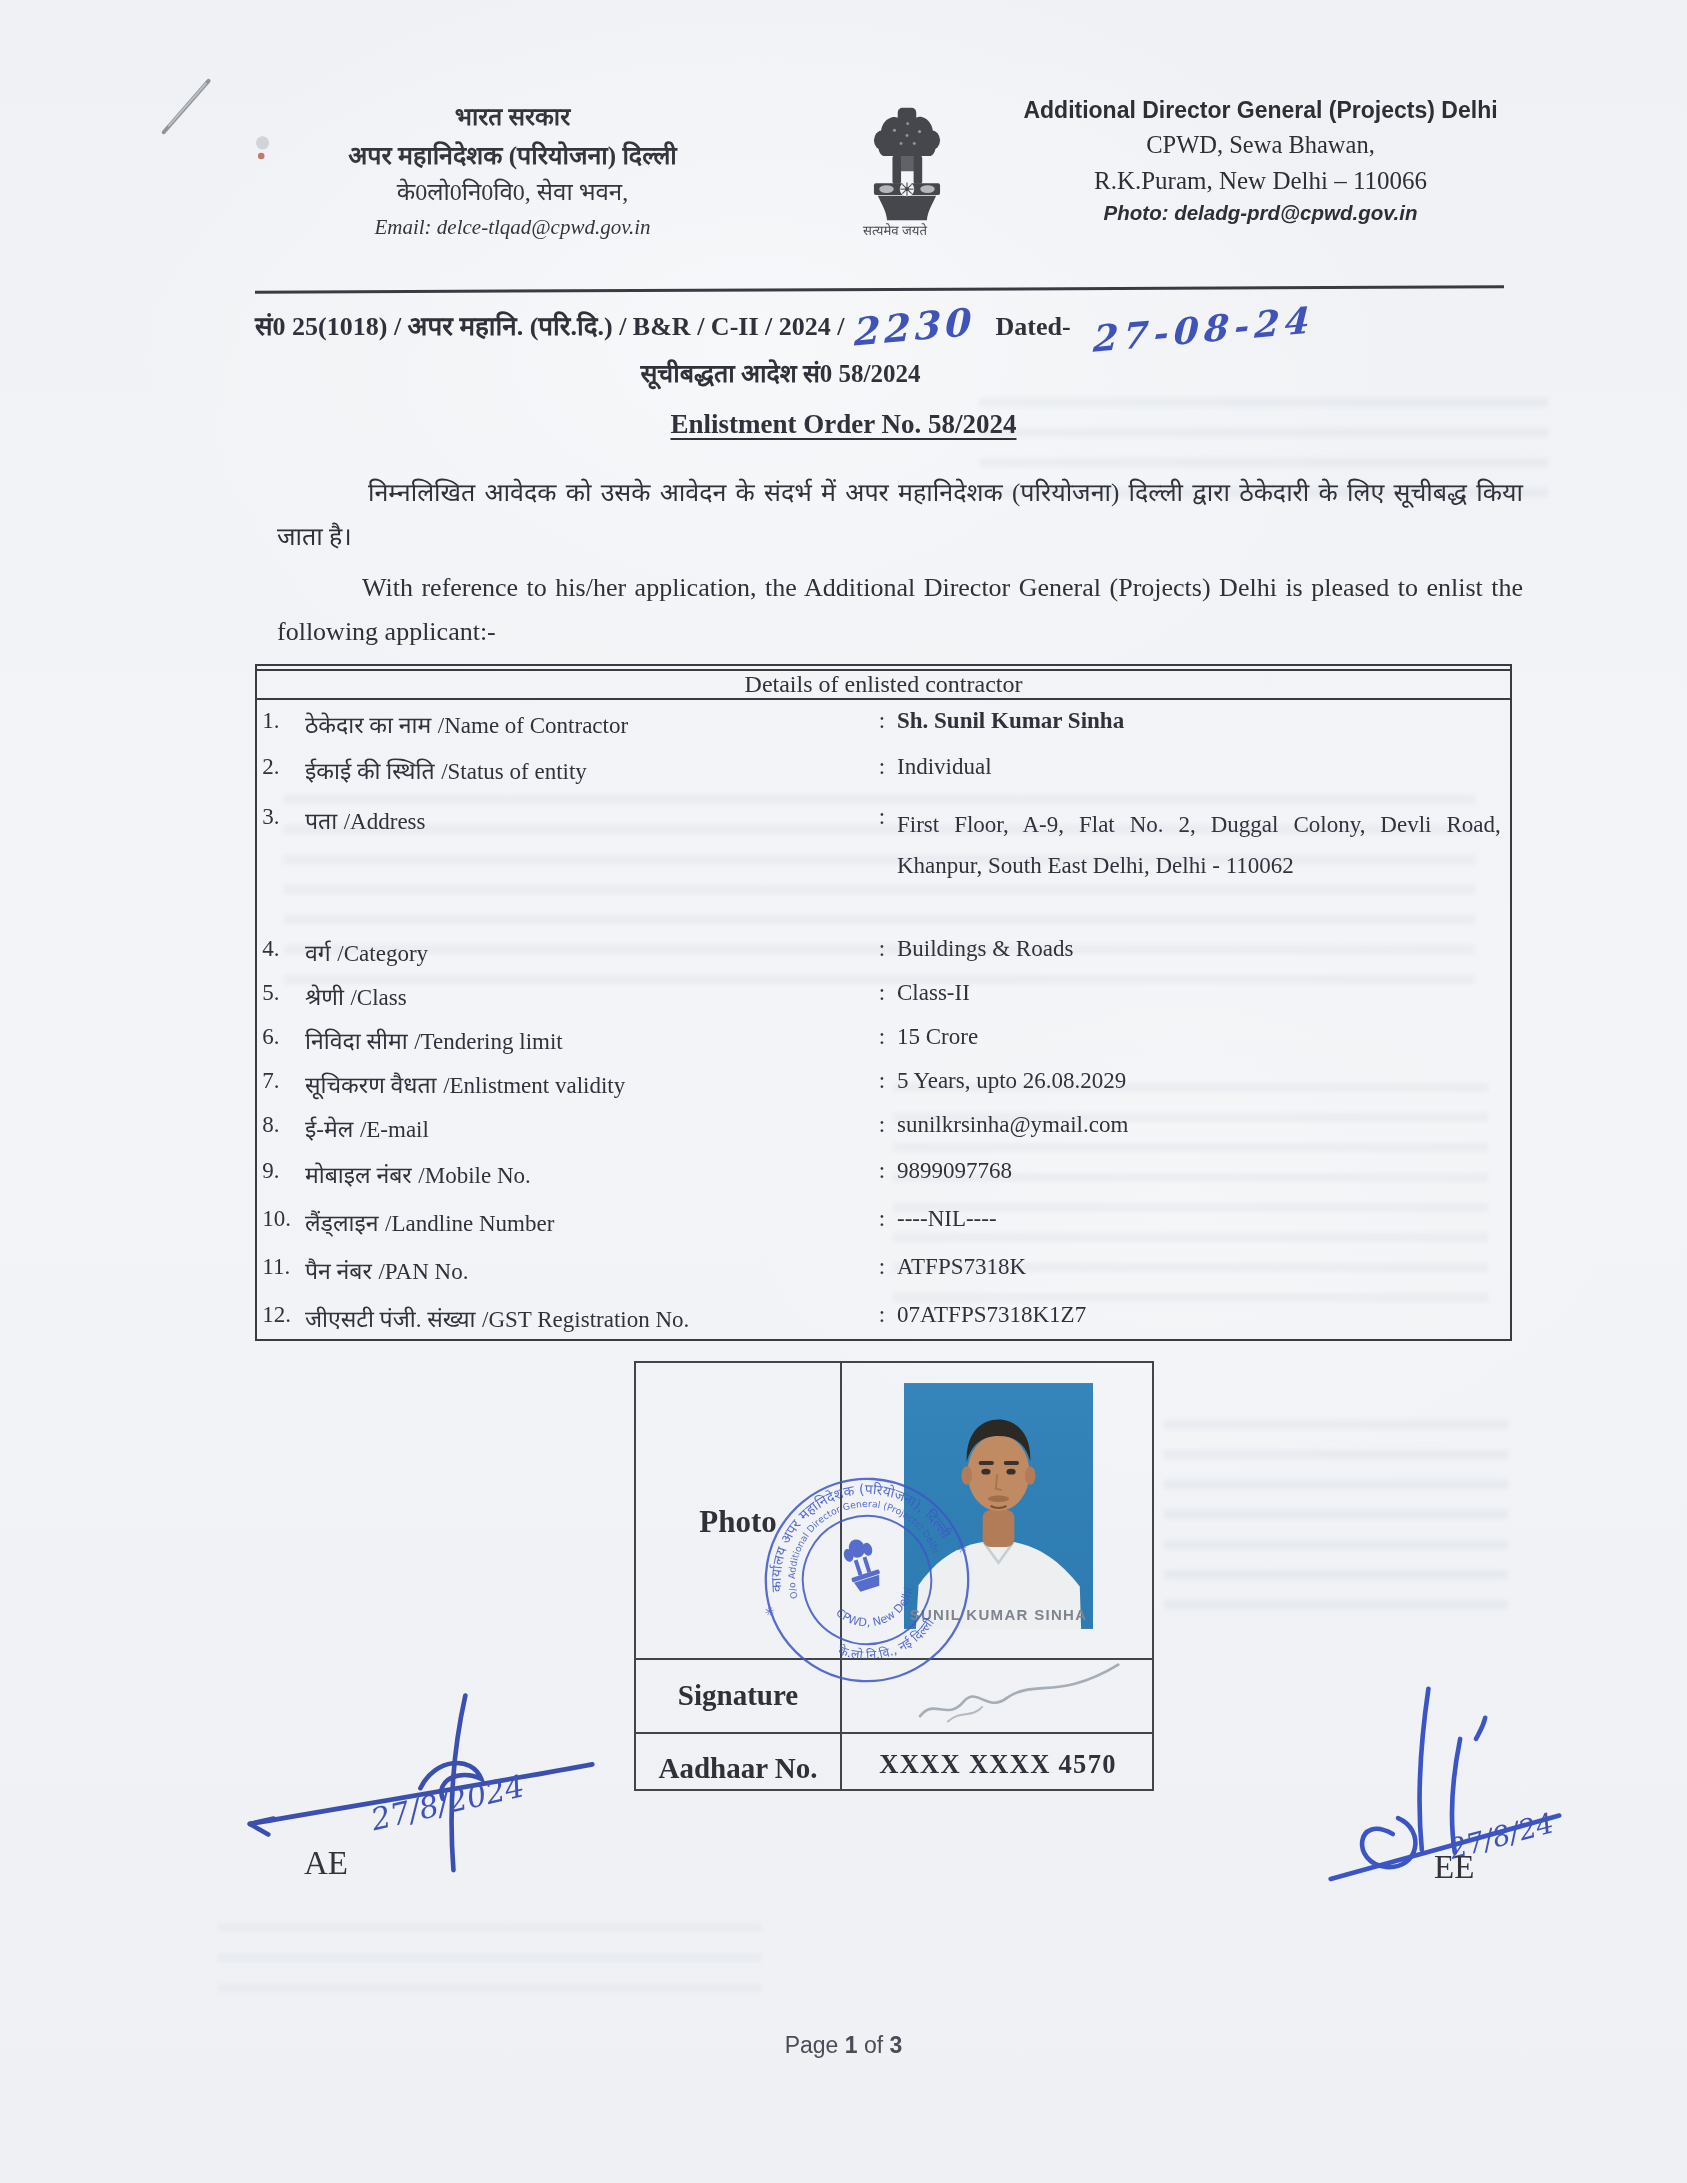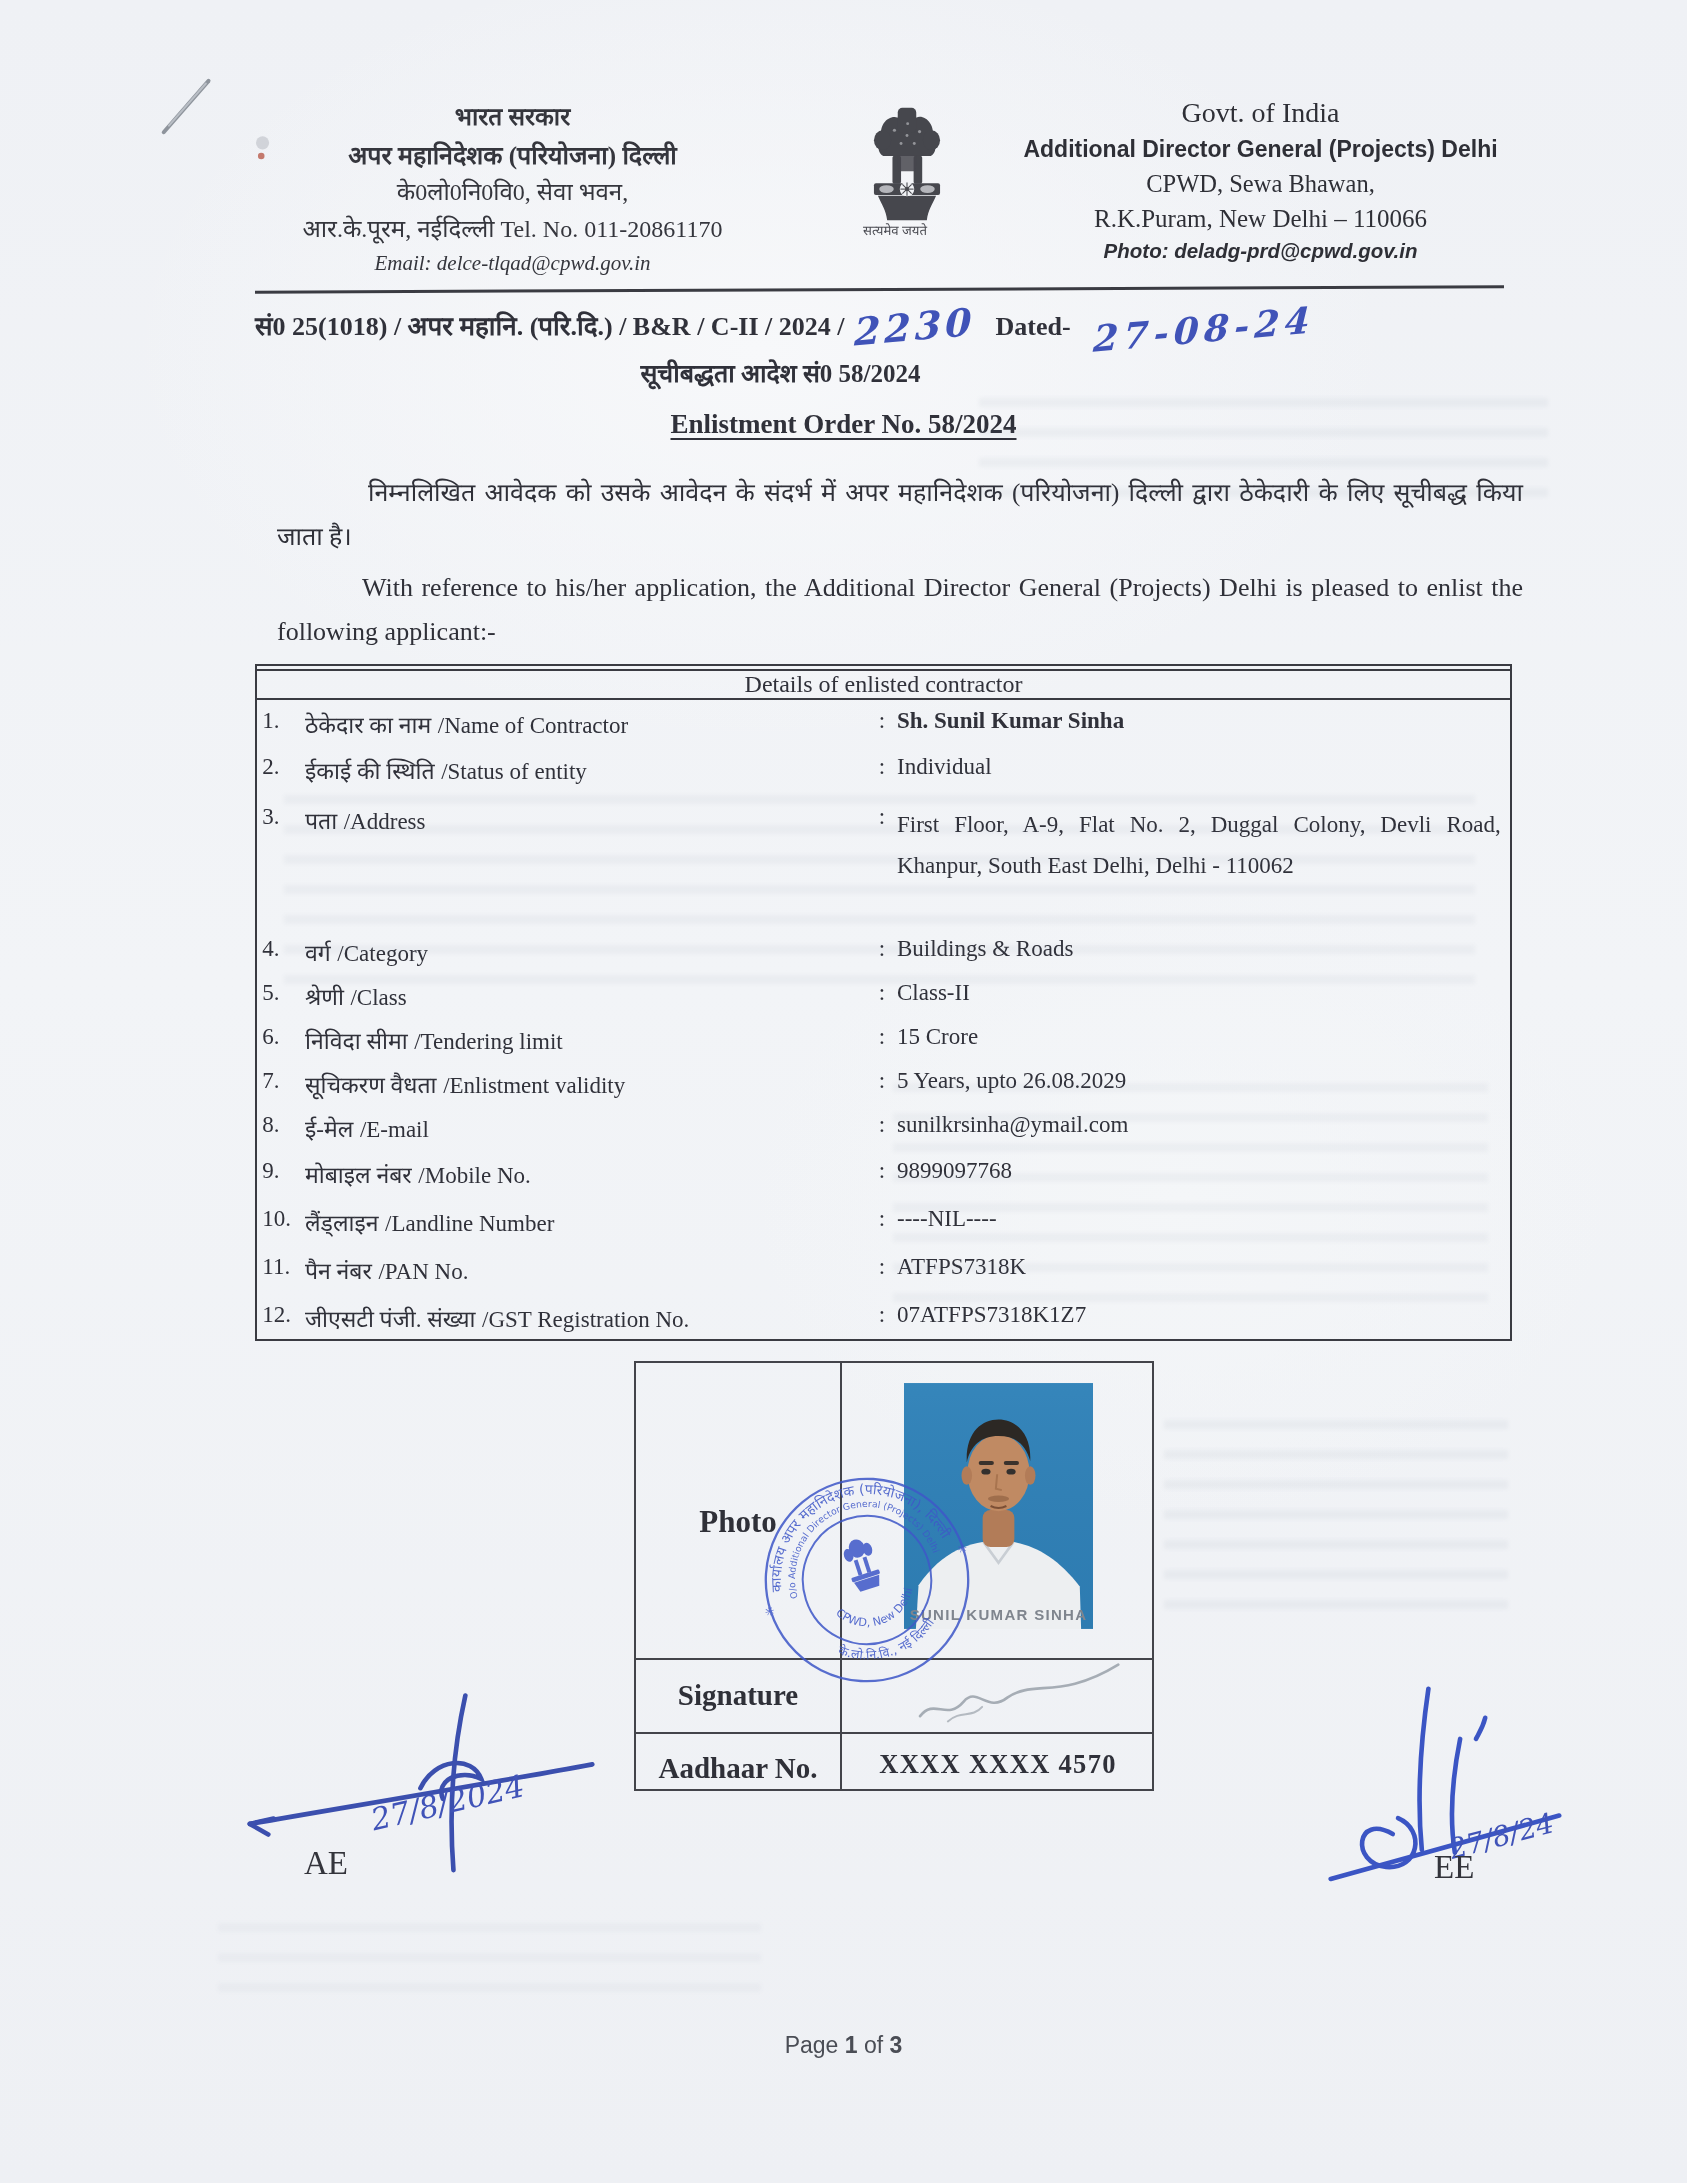--- a/index.html
+++ b/index.html
@@ -77,21 +77,20 @@
     <line x1="90" y1="18" x2="22" y2="96" stroke="#8e949c" stroke-width="6" stroke-linecap="round"></line>
     <line x1="86" y1="22" x2="30" y2="86" stroke="#b9bec5" stroke-width="3" stroke-linecap="round"></line>
     <circle cx="172" cy="112" r="10" fill="#c9ccd2" opacity=".8"></circle>
     <circle cx="170" cy="132" r="5" fill="#b4503f" opacity=".75"></circle>
   </svg>
 
   <div class="abs ctr" id="hdr-left">
     <div class="l1">भारत सरकार</div>
     <div class="l2">अपर महानिदेशक (परियोजना) दिल्ली</div>
     <div class="l3">के0लो0नि0वि0, सेवा भवन,</div>
-    <div class="l4">आर.के.पूरम, नईदिल्ली Tel. No. 011-20861170</div>
     <div class="l5">Email: delce-tlqad@cpwd.gov.in</div>
   </div>
 
   <svg class="abs" style="left:868px;top:97px" width="78" height="130" viewBox="0 0 118 196">
     <g fill="#46474d">
       <path d="M21,66 C14,40 33,26 45,31 C47,12 71,12 73,31 C84,25 104,40 97,65 C105,71 103,85 95,89 L23,89 C15,85 13,72 21,66 Z"></path>
       <ellipse cx="22" cy="65" rx="13" ry="15"></ellipse>
       <ellipse cx="96" cy="65" rx="13" ry="15"></ellipse>
       <rect x="45" y="16" width="28" height="38" rx="7"></rect>
       <rect x="37" y="88" width="13" height="43" rx="4"></rect>
@@ -115,21 +114,20 @@
         <circle cx="60" cy="40" r="2.2"></circle>
         <circle cx="78" cy="52" r="2.4"></circle>
       <circle cx="50" cy="70" r="2.2"></circle>
         <circle cx="70" cy="70" r="2.2"></circle>
         <circle cx="59" cy="58" r="2.2"></circle>
     </g>
   </svg>
   <div class="abs" id="motto">सत्यमेव जयते</div>
 
   <div class="abs ctr" id="hdr-right">
-    <div class="r1">Govt.  of India</div>
     <div class="r2">Additional Director General (Projects) Delhi</div>
     <div class="r3">CPWD, Sewa Bhawan,</div>
     <div class="r4">R.K.Puram, New Delhi – 110066</div>
     <div class="r5">Photo: deladg-prd@cpwd.gov.in</div>
   </div>
 
   <div class="abs" id="top-rule"></div>
 
   <div class="abs" id="ref-line">
     <span>सं0 25(1018) / अपर महानि. (परि.दि.) / B&amp;R / C-II / 2024 /</span><span class="hand" id="ref-hw">2230</span><span class="b">Dated-</span><span class="hand" id="ref-date-hw">27-08-24</span>

